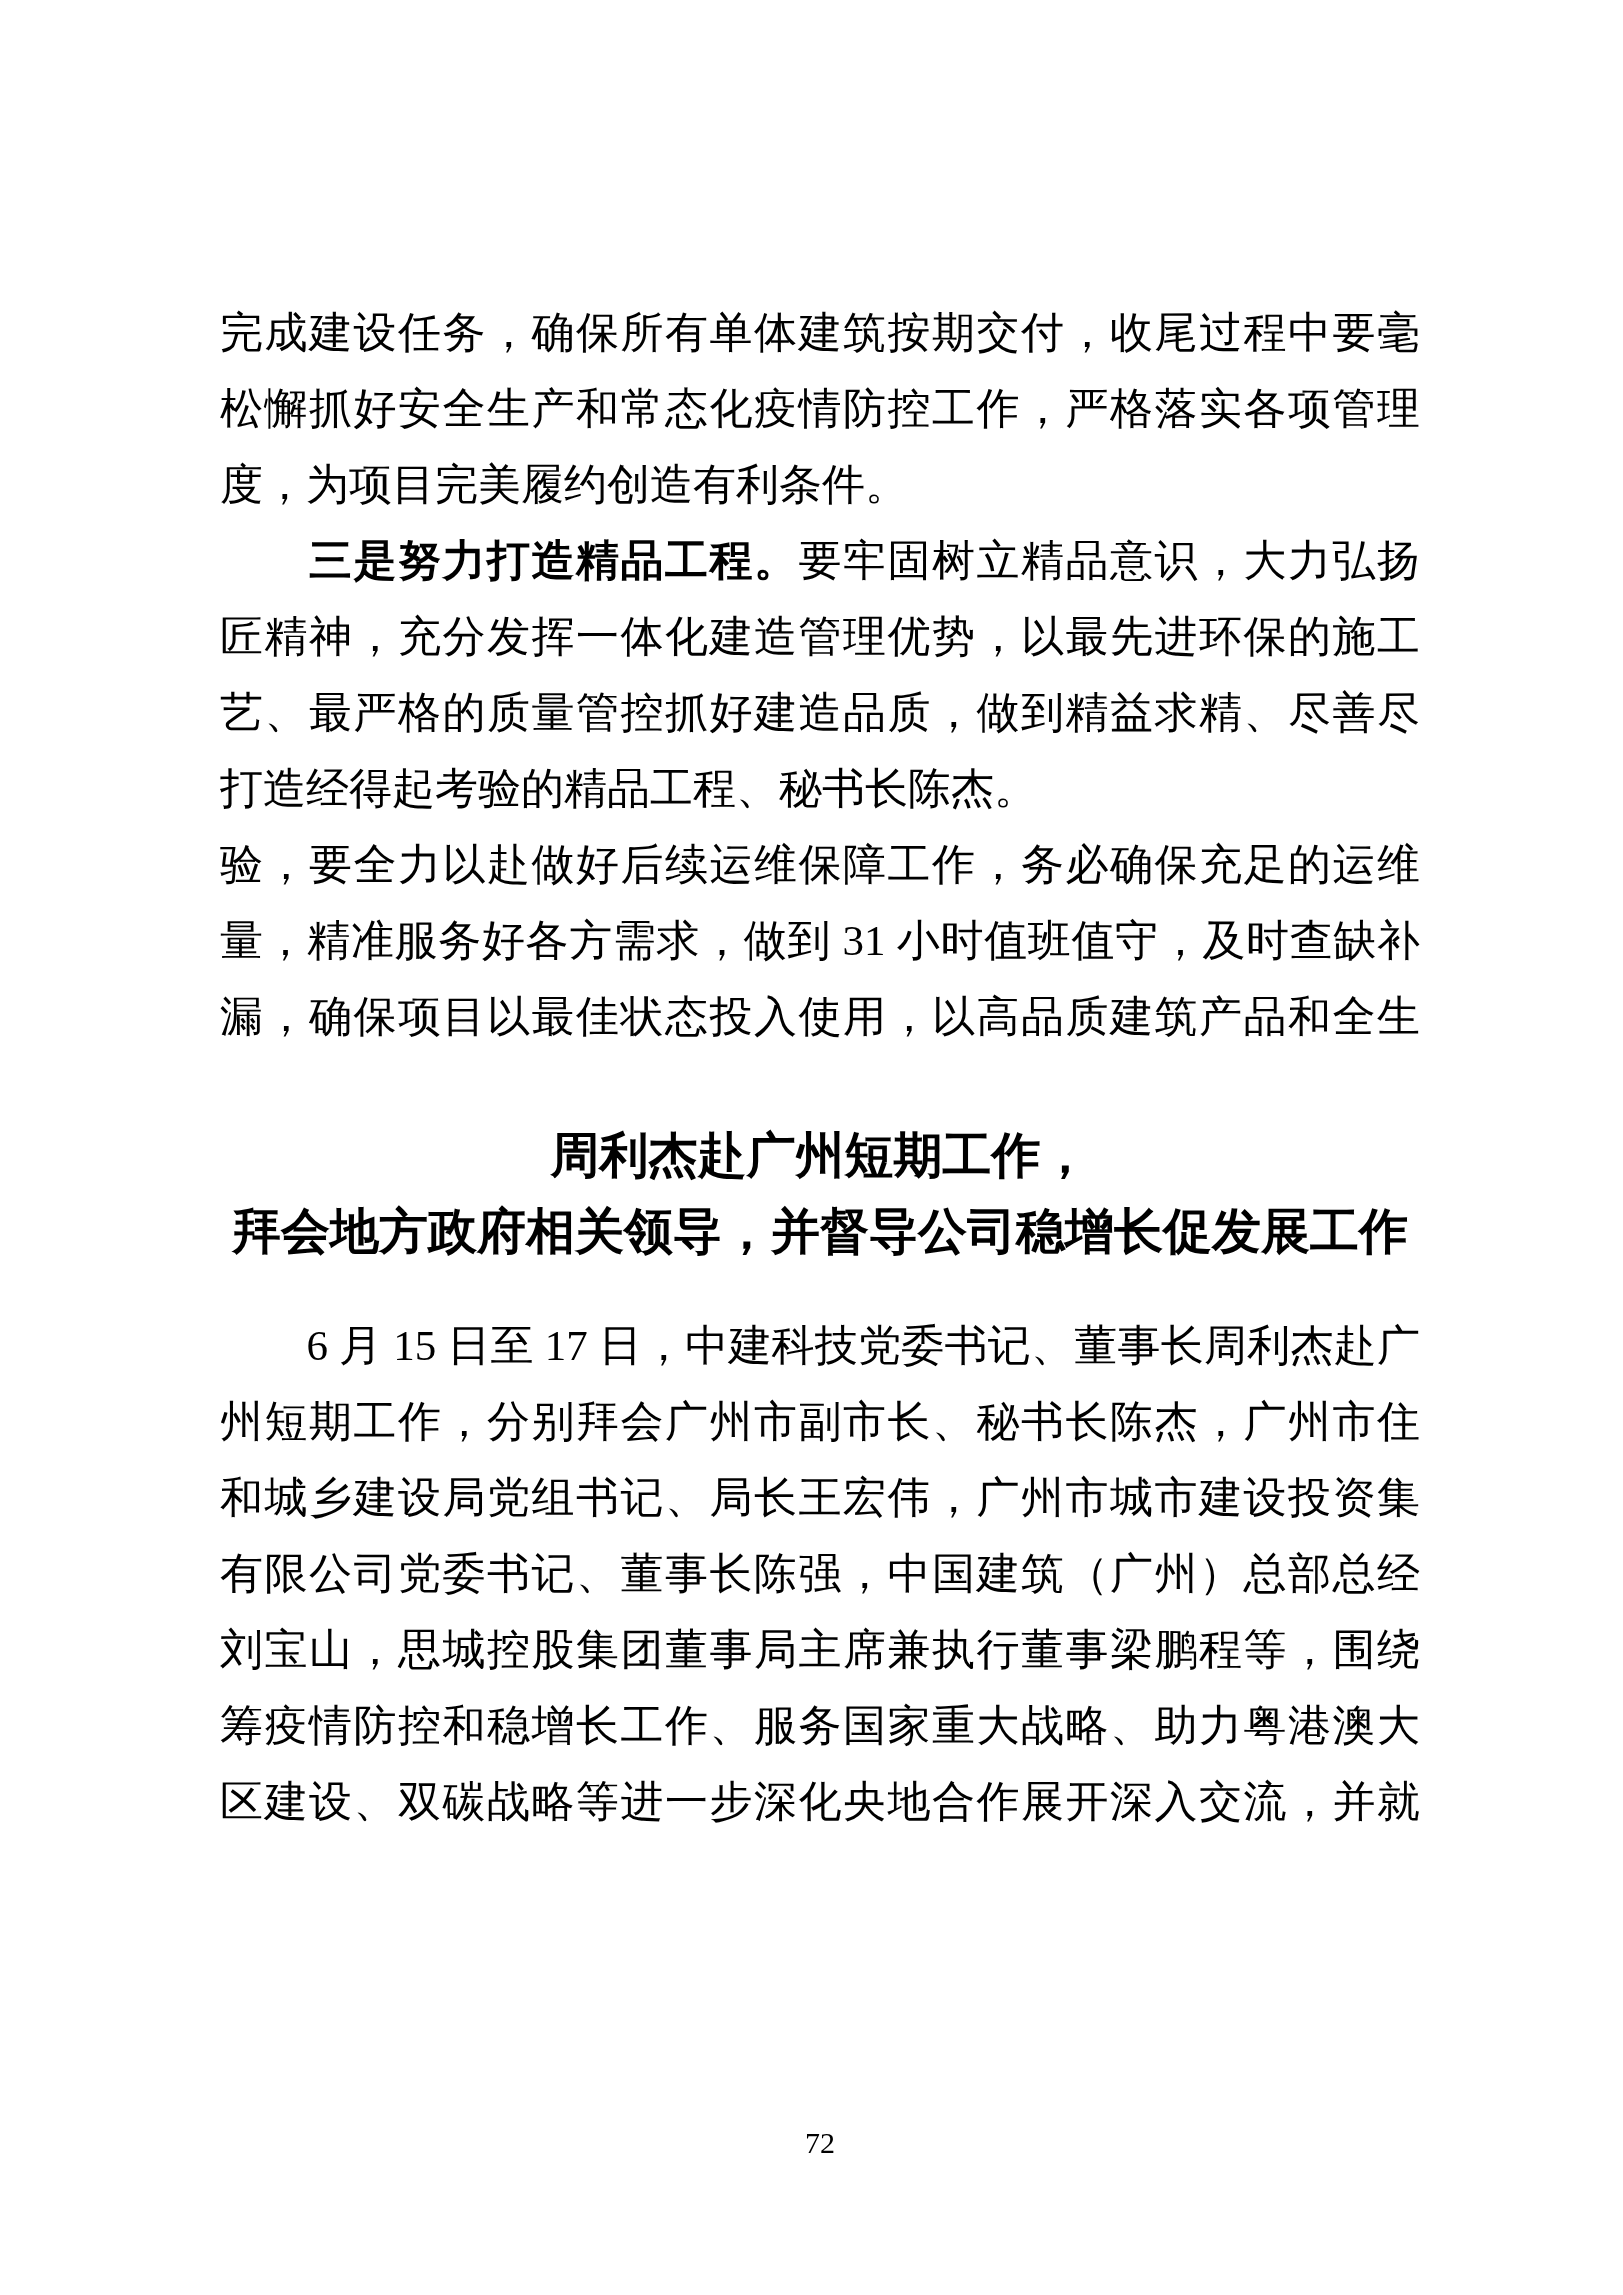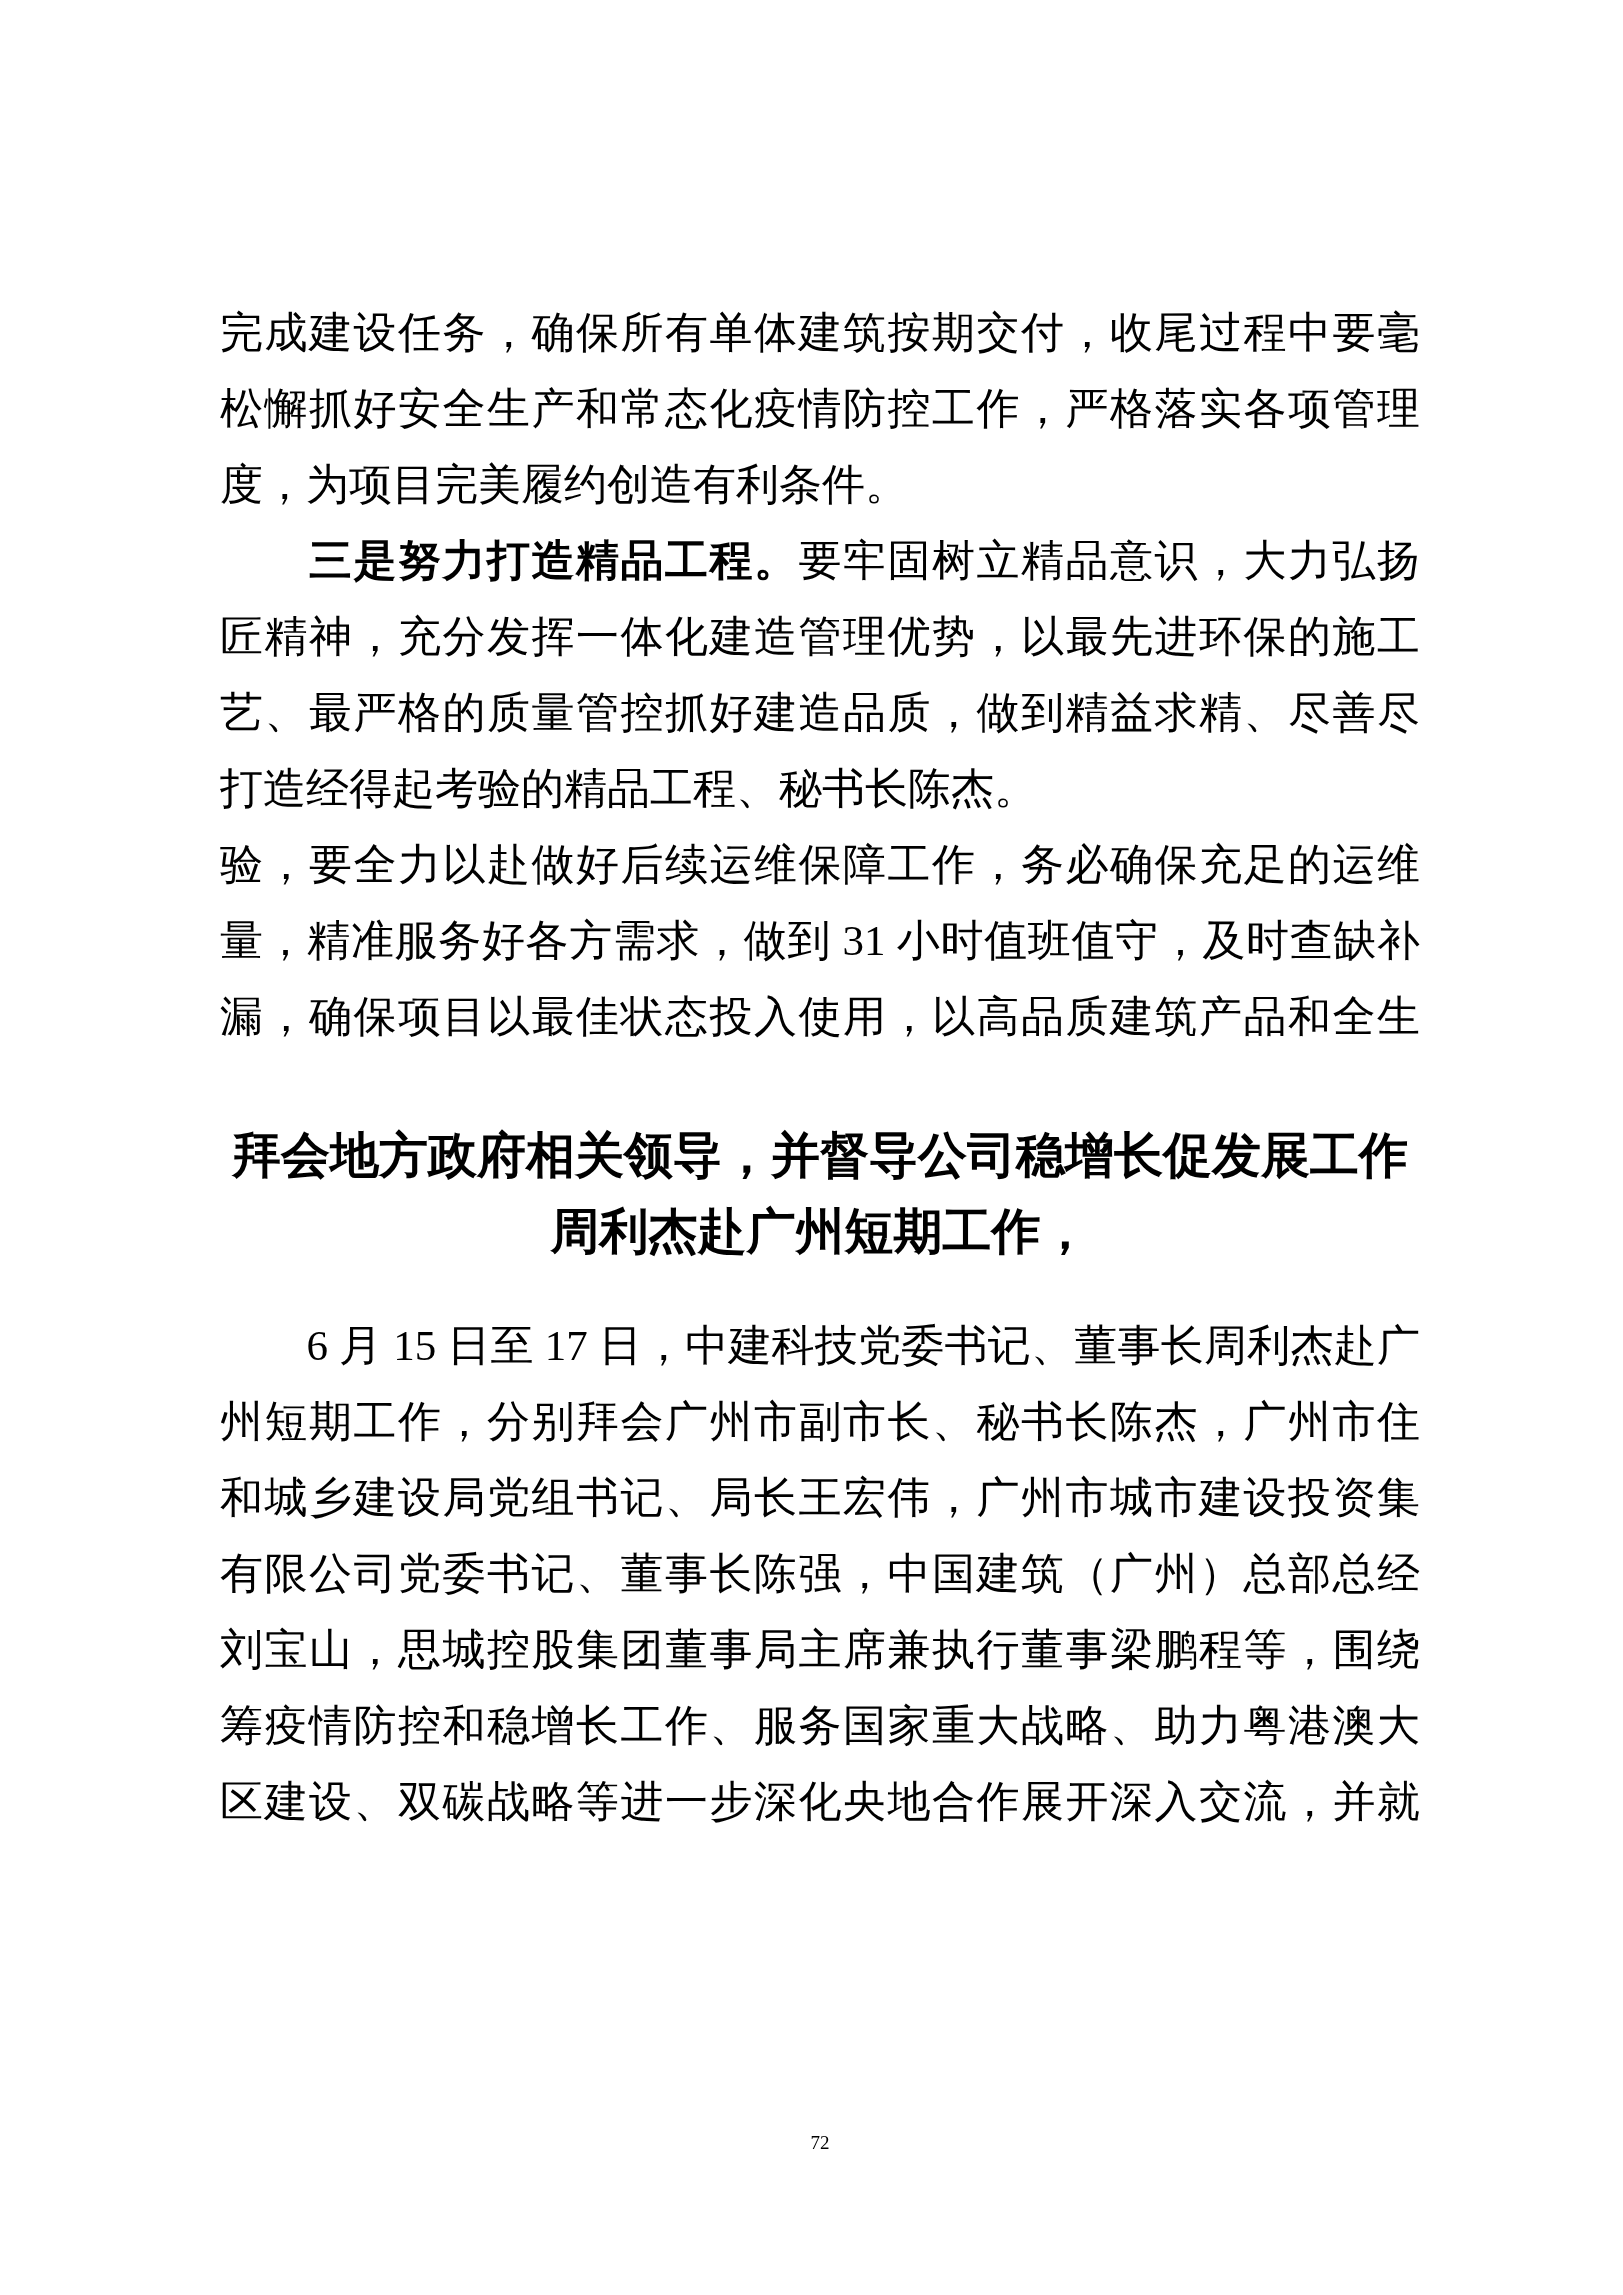--- a/index.html
+++ b/index.html
@@ -45,21 +45,21 @@
     height: 76px;
     text-align: center;
     text-align-last: center;
   }
   .block.heading + .block.paragraph { margin-top: 38px; }
   .page-num {
     position: absolute;
     left: 220px;
     top: 2122px;
     width: 1200px;
-    font-size: 19px;
+    font-size: 30px;
     line-height: 41px;
     text-align: center;
     text-align-last: center;
   }
 </style>
 </head>
 <body>
 
 <div class="page">
   <div class="doc">
@@ -73,22 +73,22 @@
         <div class="line"><span>匠精神，充分发挥一体化建造管理优势，以最先进环保的施工工</span></div>
         <div class="line"><span>艺、最严格的质量管控抓好建造品质，做到精益求精、尽善尽美，</span></div>
         <div class="line last"><span>打造经得起考验的精品工程、秘书长陈杰。</span></div>
       </div>
       <div class="block paragraph">
         <div class="line"><span>验，要全力以赴做好后续运维保障工作，务必确保充足的运维力</span></div>
         <div class="line"><span>量，精准服务好各方需求，做到 31 小时值班值守，及时查缺补</span></div>
         <div class="line"><span>漏，确保项目以最佳状态投入使用，以高品质建筑产品和全生命</span></div>
       </div>
       <div class="block heading">
+        <div class="line last"><span class="bold">周利杰赴广州短期工作，</span></div>
         <div class="line last"><span class="bold">拜会地方政府相关领导，并督导公司稳增长促发展工作</span></div>
-        <div class="line last"><span class="bold">周利杰赴广州短期工作，</span></div>
       </div>
       <div class="block paragraph">
         <div class="line"><span>　　6 月 15 日至 17 日，中建科技党委书记、董事长周利杰赴广</span></div>
         <div class="line"><span>州短期工作，分别拜会广州市副市长、秘书长陈杰，广州市住房</span></div>
         <div class="line"><span>和城乡建设局党组书记、局长王宏伟，广州市城市建设投资集团</span></div>
         <div class="line"><span>有限公司党委书记、董事长陈强，中国建筑（广州）总部总经理</span></div>
         <div class="line"><span>刘宝山，思城控股集团董事局主席兼执行董事梁鹏程等，围绕统</span></div>
         <div class="line"><span>筹疫情防控和稳增长工作、服务国家重大战略、助力粤港澳大湾</span></div>
         <div class="line"><span>区建设、双碳战略等进一步深化央地合作展开深入交流，并就稳</span></div>
       </div>

